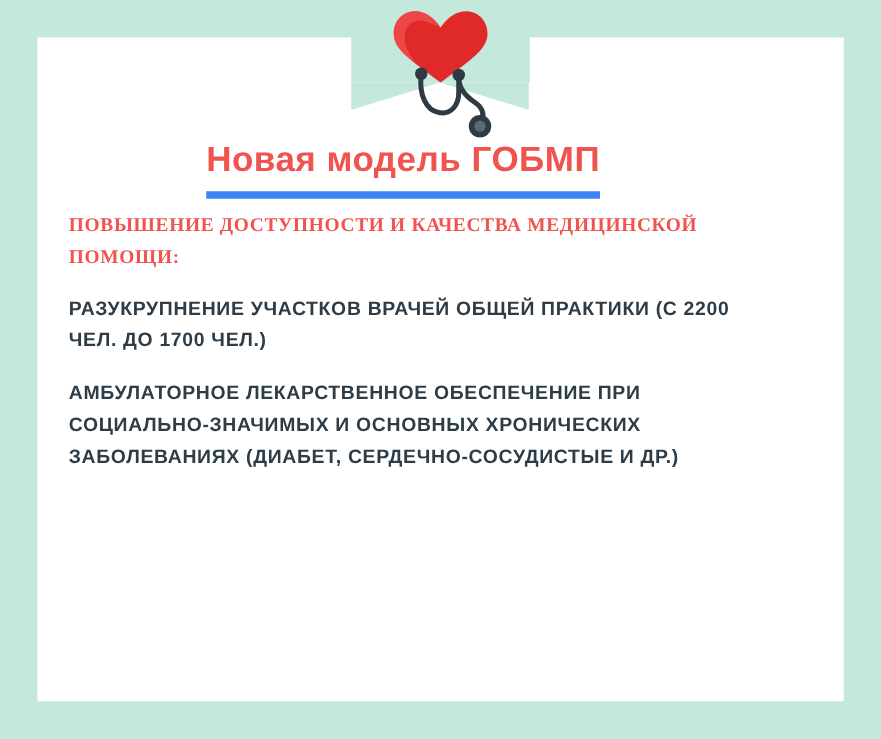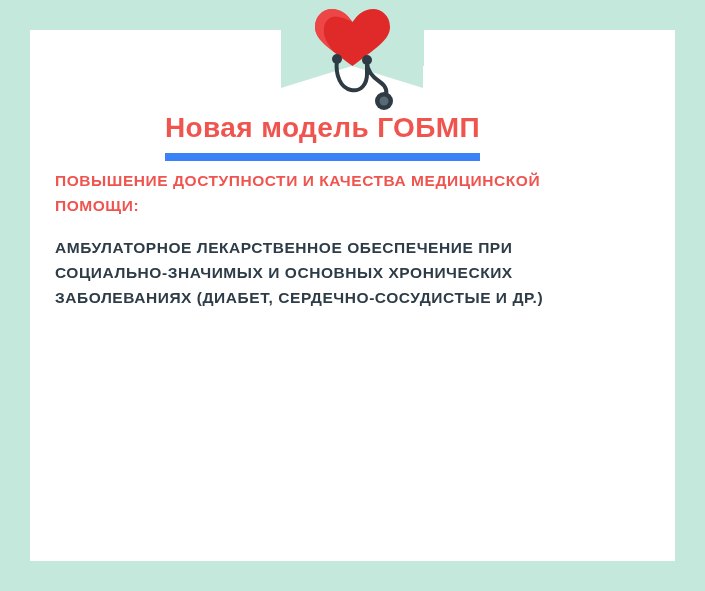--- a/index.html
+++ b/index.html
@@ -65,39 +65,39 @@
     text-align: center;
     z-index: 5;
   }
   .title {
     display: inline-block;
     color: #f0544f;
     font-size: 28px;
     font-weight: bold;
     letter-spacing: 0.4px;
     padding-bottom: 9px;
-    border-bottom: 8px solid #3b82f6;
+    border-bottom: 6px solid #3b82f6;
     line-height: 1.1;
   }
   .body-text {
     position: absolute;
     left: 55px;
     top: 168px;
     width: 560px;
     font-size: 15.5px;
     font-weight: bold;
     line-height: 1.62;
     letter-spacing: 0.55px;
     text-transform: uppercase;
   }
   .para {
     margin: 0 0 17px 0;
   }
   .para:last-child { margin-bottom: 0; }
-  .accent { color: #f0544f; }
+  .accent { color: #f0544f; font-family: Liberation Serif, serif; }
   .dark { color: #2d3c47; }
 </style>
 </head>
 <body>
 
 <div class="slide">
 
   <div class="card"></div>
 
   <div class="heart-tab"></div>
@@ -118,16 +118,17 @@
       <circle cx="103" cy="99" r="4.5" fill="#5a6a75"></circle>
     </svg>
   </div>
 
   <div class="title-wrap">
     <span class="title">Новая модель ГОБМП</span>
   </div>
 
   <div class="body-text">
     <p class="para accent">Повышение доступности и качества медицинской помощи:</p>
+    <p class="para dark">Разукрупнение участков врачей общей практики (с 2200 чел. до 1700 чел.)</p>
     <p class="para dark">Амбулаторное лекарственное обеспечение при социально-значимых и основных хронических заболеваниях (диабет, сердечно-сосудистые и др.)</p>
   </div>
 
 </div>
 
 </body></html>

